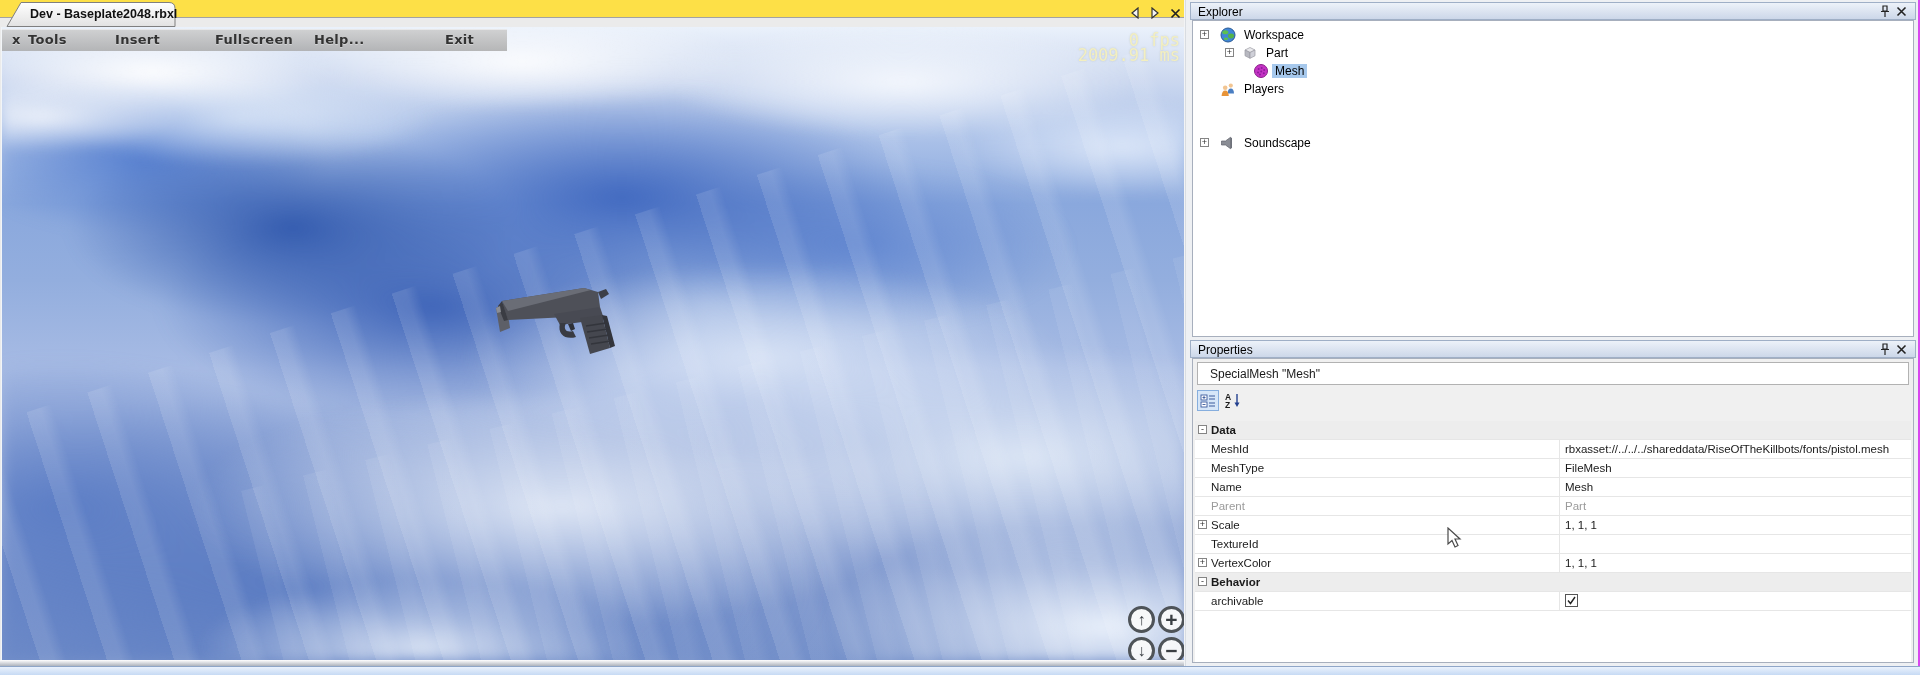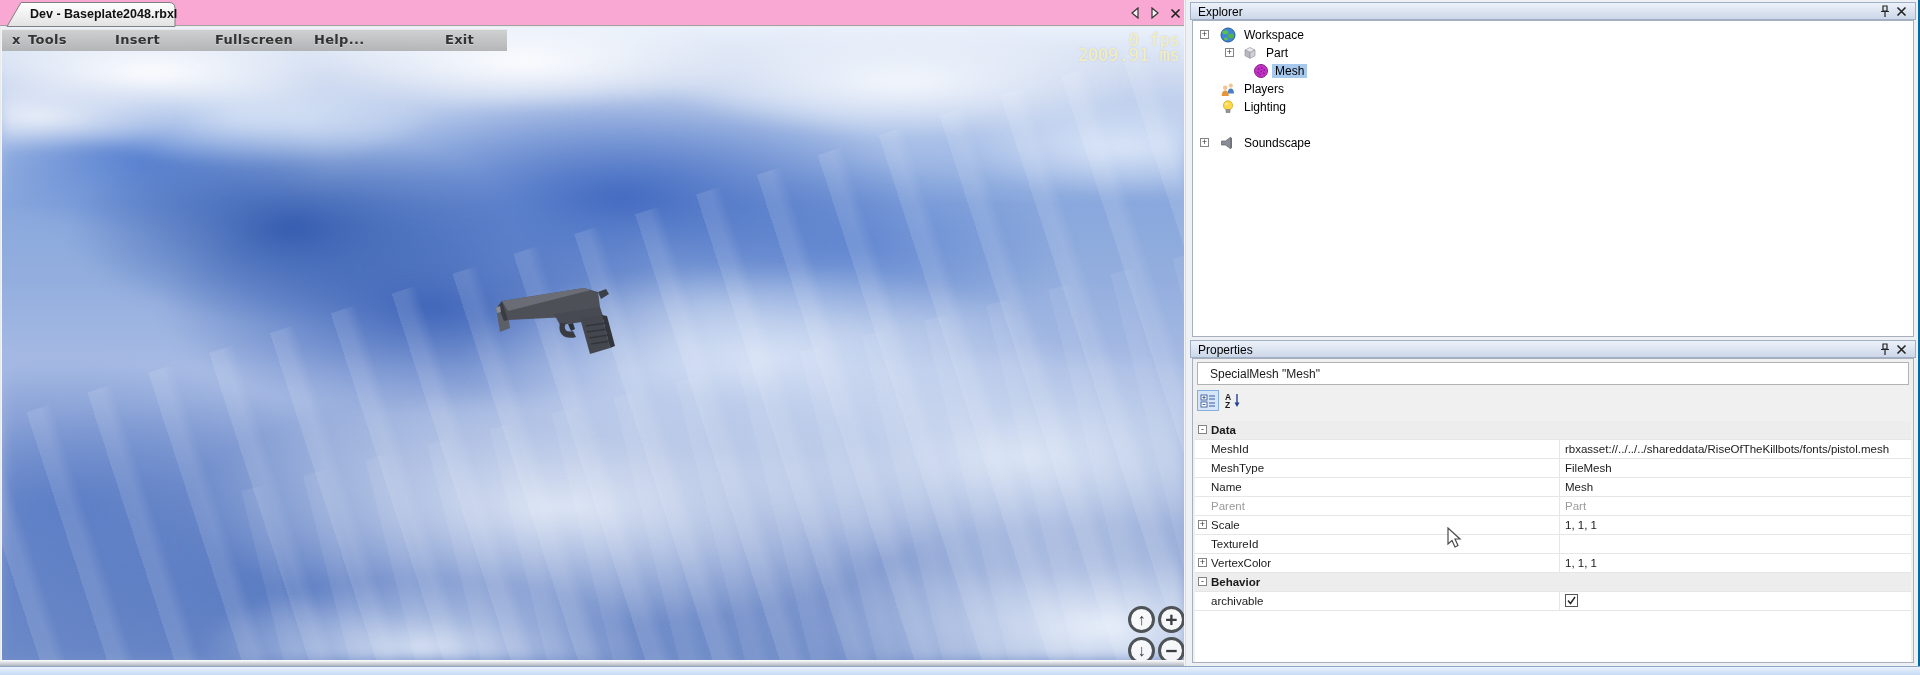--- a/index.html
+++ b/index.html
@@ -2,21 +2,21 @@
 <html><head>
 <meta charset="utf-8">
 <style>
   html,body{margin:0;padding:0;background:#dfe4ea;}
   *{box-sizing:border-box;}
   #screen{position:relative;width:1920px;height:675px;overflow:hidden;
           font-family:"Liberation Sans",sans-serif;background:#eef0f3;}
 
   
   #leftwin{position:absolute;left:0;top:0;width:1188px;height:666px;background:#ebebeb;}
-  #tabstrip{position:absolute;left:0;top:0;width:1188px;height:26px;background:#f9a8d4;
+  #tabstrip{position:absolute;left:0;top:0;width:1188px;height:18px;background:#fde047;
             border-bottom:1px solid #a2a2a2;}
   #doc-tab{position:absolute;left:6px;top:1px;width:172px;height:26px;cursor:default;}
   #doc-tab .tab-label{position:absolute;left:24px;top:6px;font-size:12.5px;font-weight:bold;color:#111;white-space:nowrap;}
   #tab-nav{position:absolute;right:6px;top:4px;height:18px;display:flex;gap:6px;align-items:center;}
   .navbtn{width:14px;height:14px;display:flex;align-items:center;justify-content:center;}
 
   
   #viewport{position:absolute;left:1px;top:27px;width:1185px;height:633px;overflow:hidden;
             border-left:1px solid #f2f5f8;}
   .skyl{position:absolute;left:0;top:0;width:100%;height:100%;}
@@ -64,21 +64,21 @@
 
   
   .vctl{position:absolute;width:27px;height:27px;border-radius:50%;
         background:rgba(250,250,250,.92);border:3px solid #4e5358;color:#3a3e43;
         display:flex;align-items:center;justify-content:center;
         font-size:16px;font-weight:bold;line-height:1;cursor:pointer;}
   .vctl.sign{font-size:21px;}
 
   
   #rightcol{position:absolute;left:1186px;top:0;width:734px;height:666px;background:#eef0f3;
-            border-right:2px solid #0369a1;}
+            border-right:2px solid #d946ef;}
   .panel-header{position:absolute;left:4px;width:726px;height:18px;
         background:linear-gradient(to bottom,#edf2f9,#ccd7e9);
         border:1px solid #9fafc6;color:#000;font-size:12px;}
   .panel-header .ph-title{position:absolute;left:7px;top:2px;}
   .ph-pin{position:absolute;right:24px;top:2px;width:13px;height:13px;cursor:pointer;}
   .ph-close{position:absolute;right:7px;top:2px;width:13px;height:13px;cursor:pointer;}
   .panel-body{position:absolute;left:6px;width:722px;background:#fff;border:1px solid #a7afbd;}
 
   
   .trow{position:absolute;left:0;width:100%;height:18px;font-size:12px;color:#000;cursor:default;}
@@ -268,31 +268,20 @@
           <svg width="16" height="16">
             <circle cx="10.8" cy="4.6" r="2.1" fill="#f2c592"></circle>
             <path d="M7.6 12.5 q0.2 -5 3.2 -5 q3 0 3.2 5 Z" fill="#4a7ec2"></path>
             <circle cx="5.2" cy="6.8" r="2.3" fill="#f2c592"></circle>
             <path d="M1.6 15 q0.3 -5.6 3.6 -5.6 q3.3 0 3.6 5.6 Z" fill="#e89438"></path>
             </svg>
         </span>
         <span class="tlabel" style="left:48px;">Players</span>
       </div>
 
-      <div class="trow" style="top:77px;">
-        <span class="ticon" style="left:27px;">
-          <svg width="16" height="16">
-              <circle cx="8" cy="6.4" r="4.6" fill="#ffd84a" stroke="#c9a82c" stroke-width=".8"></circle>
-            <ellipse cx="6.6" cy="5" rx="1.5" ry="1" fill="#fff2b0"></ellipse>
-            <rect x="6" y="10.6" width="4" height="3" fill="#a8a8a8" stroke="#7e7e7e" stroke-width=".6"></rect>
-            <path d="M6 11.8 h4 M6 12.8 h4" stroke="#7e7e7e" stroke-width=".6"></path>
-            </svg>
-        </span>
-        <span class="tlabel" style="left:48px;">Lighting</span>
-      </div>
 
 
       <div class="trow" style="top:113px;">
         <span class="texp" style="left:7px;">+</span>
         <span class="ticon" style="left:27px;">
           <svg width="16" height="16">
             <polygon points="1.5,6 5.5,6 10.5,2.3 10.5,13.7 5.5,10 1.5,10" fill="#8a8d95" stroke="#5f626a" stroke-width=".7"></polygon>
             <polygon points="10.5,2.3 12,3 12,13 10.5,13.7" fill="#6e717a"></polygon>
             </svg>
         </span>

